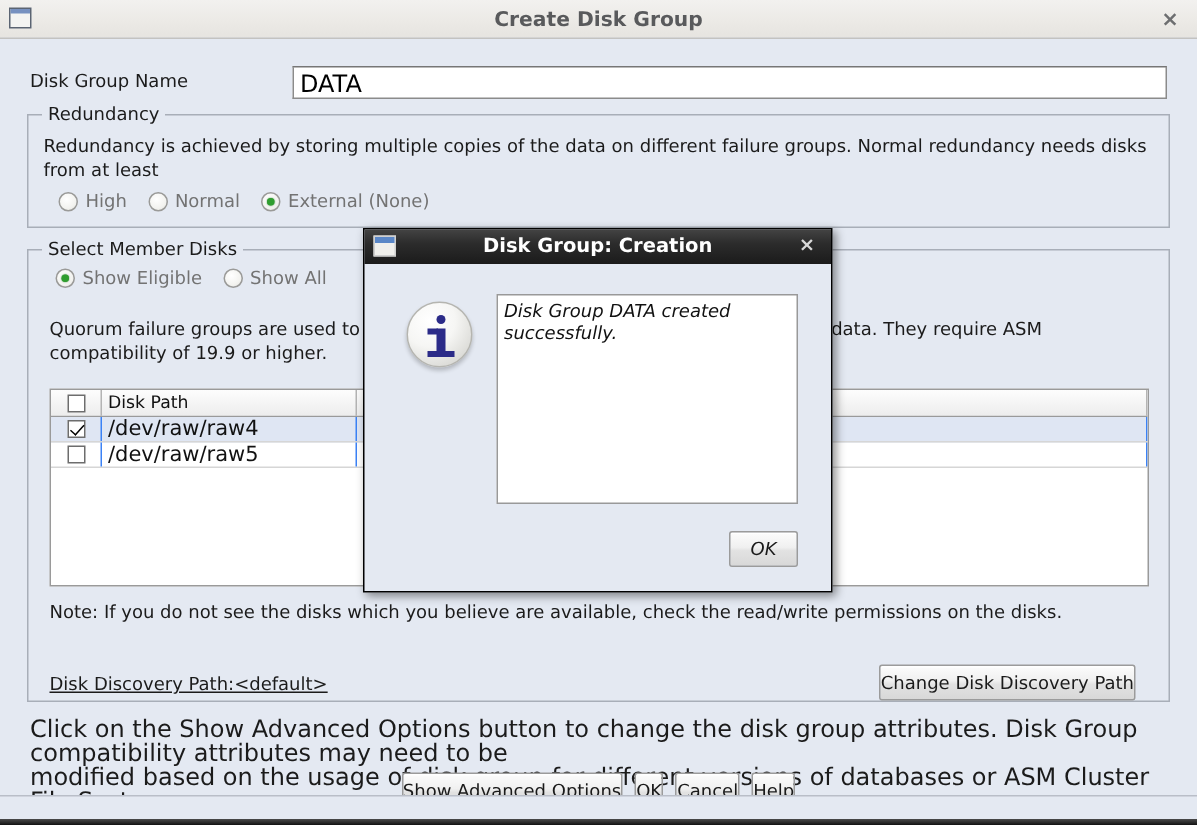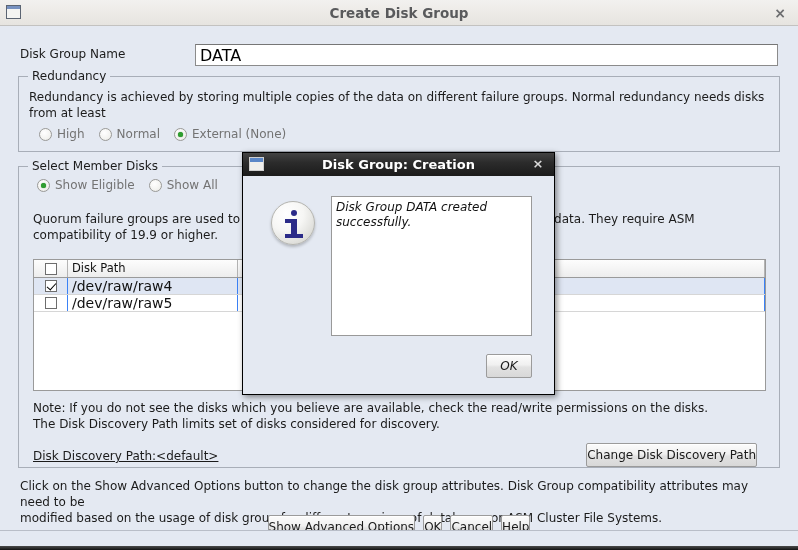--- a/index.html
+++ b/index.html
@@ -196,21 +196,21 @@
     cursor: pointer;
     white-space: nowrap;
     box-shadow: inset 0 1px 0 #ffffff;
   }
 
   #btn-change-path { position: absolute; right: 22px; top: 276px; }
 
   .footer-note {
     position: absolute; left: 20px; top: 452px;
     width: 760px;
-    font-size: 12px; line-height: 16px; color: #1b1b1b;
+    font-size: 16px; line-height: 16px; color: #1b1b1b;
   }
   .footer-buttons {
     position: absolute; left: 0; top: 489px;
     width: 798px;
     display: flex; justify-content: center; gap: 8px;
   }
 
   .taskbar {
     position: absolute; left: 0; top: 530px;
     width: 798px; height: 20px;
@@ -386,23 +386,20 @@
             <span class="chk"></span>
           </div>
           <div class="td path">/dev/raw/raw5</div>
           <div class="td flex"></div>
         </div>
       </div>
 
       <div class="para" style="left:14px; top:233px; width:740px;">
         <span>Note: If you do not see the disks which you believe are available, check the read/write permissions on the disks.</span>
       </div>
-      <div class="para" style="left:14px; top:249px; width:740px;">
-        <span>The Disk Discovery Path limits set of disks considered for discovery.</span>
-      </div>
       <div class="para" style="left:14px; top:281px; width:500px;text-decoration:underline;">
         <span>Disk Discovery Path:&lt;default&gt;</span>
       </div>
 
       <div class="btn" id="btn-change-path">Change Disk Discovery Path</div>
     </div>
 
     <div class="footer-note">
       <div>Click on the Show Advanced Options button to change the disk group attributes. Disk Group compatibility attributes may need to be</div>
       <div>modified based on the usage of disk group for different versions of databases or ASM Cluster File Systems.</div>

